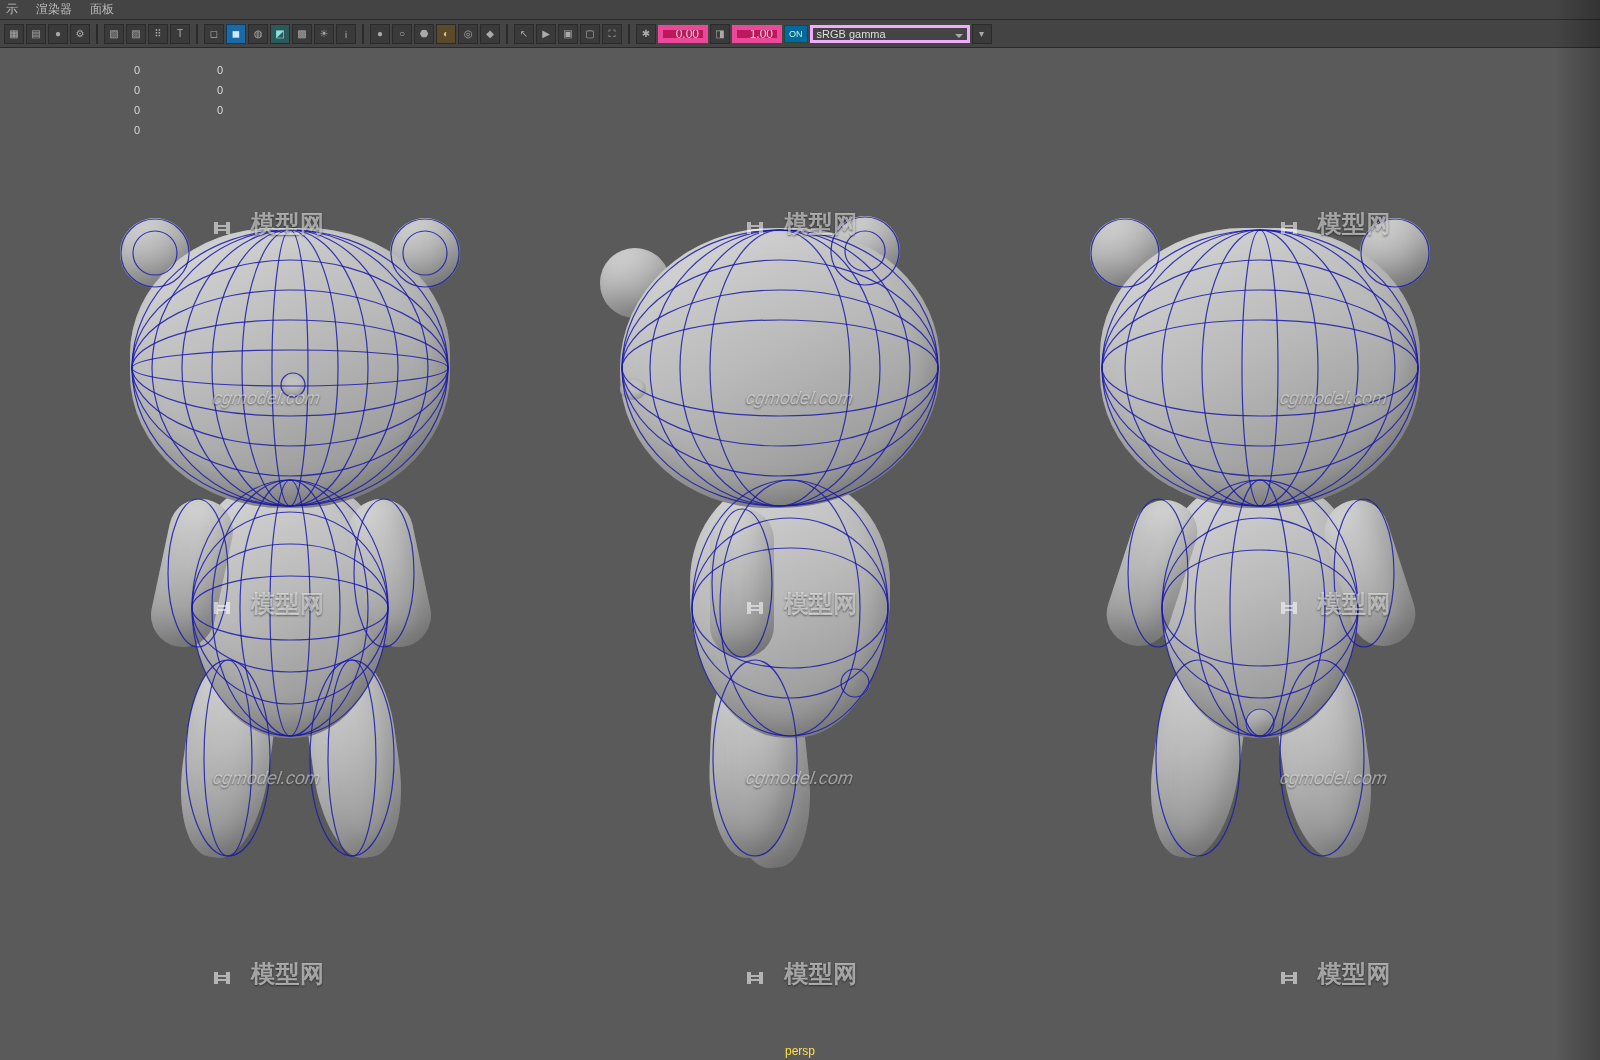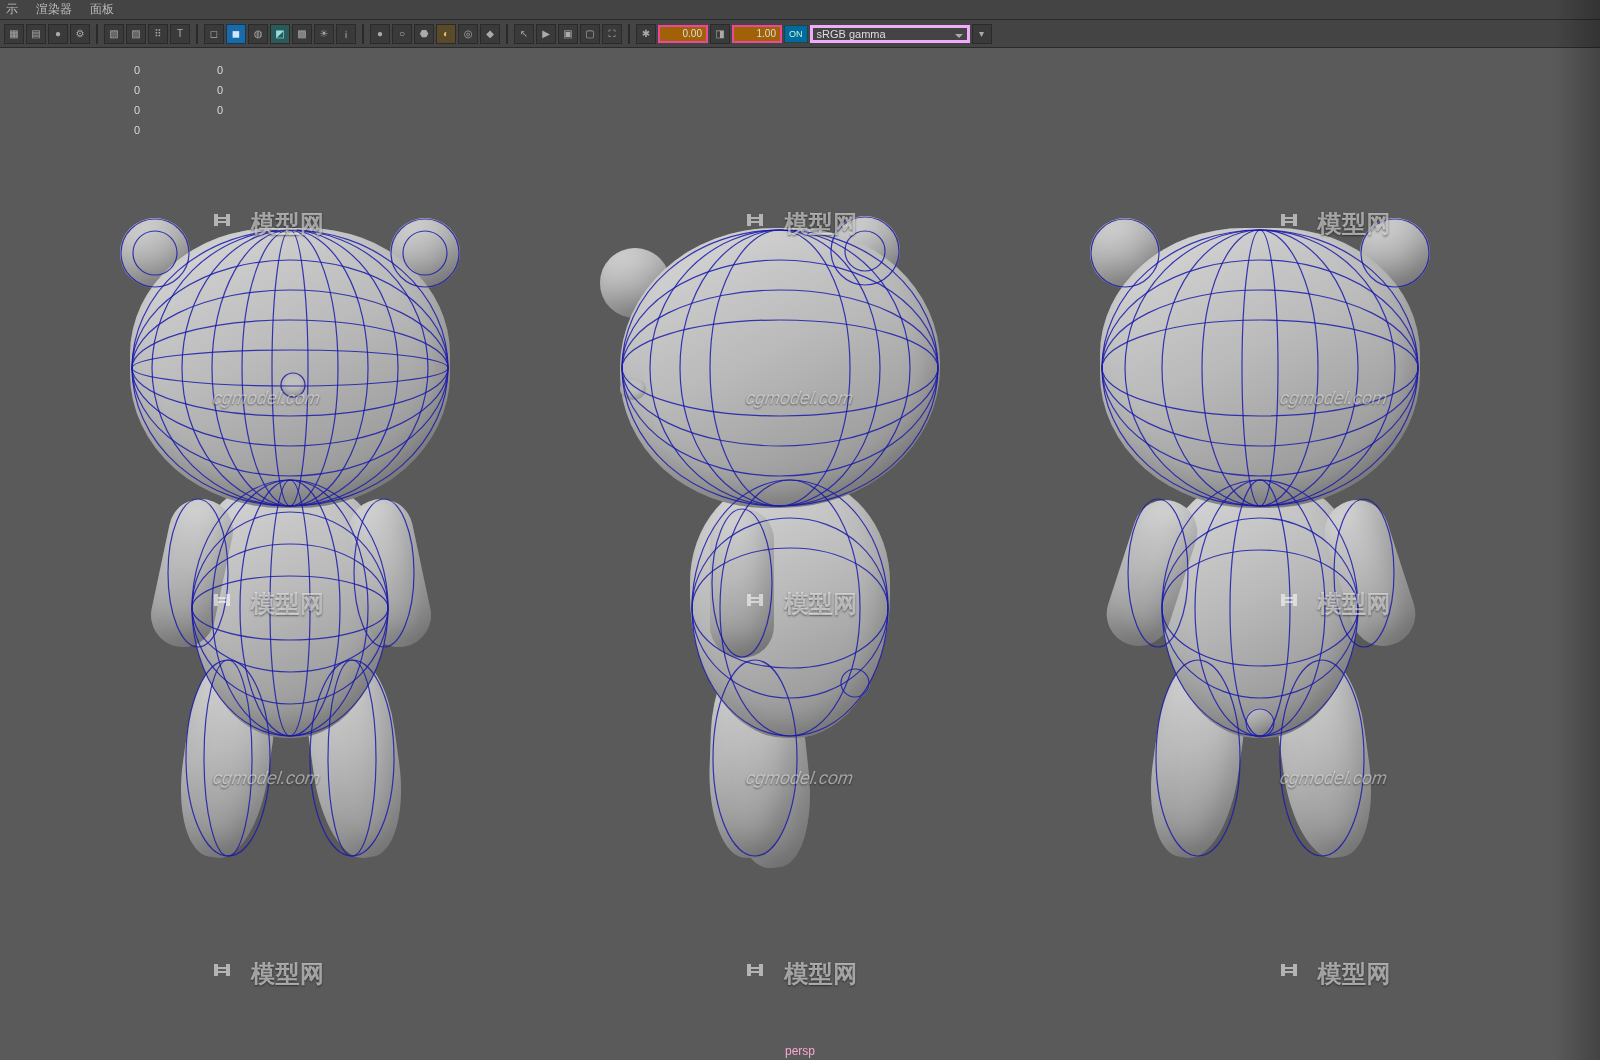--- a/index.html
+++ b/index.html
@@ -9,39 +9,39 @@
   .menubar{position:absolute;left:0;top:0;width:1600px;height:20px;background:#444;display:flex;align-items:center;padding:0 6px;gap:18px;font-size:12px;color:#bbb;border-bottom:1px solid #2a2a2a}
   .menubar span{cursor:default}
 
   
   .toolbar{position:absolute;left:0;top:20px;width:1600px;height:28px;background:#444;border-bottom:1px solid #2a2a2a;display:flex;align-items:center;padding:0 4px;gap:2px}
   .tbtn{width:20px;height:20px;background:#3a3a3a;border:1px solid #2a2a2a;display:flex;align-items:center;justify-content:center;color:#aaa;font-size:10px}
   .tbtn.blue{background:#1a6aa8;color:#cfe8ff;border-color:#0d3a5f}
   .tbtn.amber{background:#5a4a2a;color:#e8c070}
   .tbtn.teal{background:#2a5a5a;color:#8fe0e0}
   .tsep{width:2px;height:20px;background:#2a2a2a;margin:0 4px}
-  .tinput{height:18px;background:#a16207;border:2px solid #ec4899;color:#ddd;font-size:10px;padding:0 4px}
+  .tinput{height:18px;background:#be185d;border:5px solid #ec4899;color:#ddd;font-size:12px;padding:0 4px}
   .tinput.wide{width:50px;text-align:right}
   .ttoggle{height:18px;padding:0 4px;background:#0369a1;color:#bfffbf;font-size:9px;border:1px solid #1a4a3a;display:flex;align-items:center}
   .tselect{height:18px;background:#444;border:3px solid #f0abfc;color:#ddd;font-size:11px;padding:0 14px 0 4px;width:160px;position:relative}
   .tselect:after{content:"";position:absolute;right:4px;top:6px;border:4px solid transparent;border-top-color:#aaa}
 
   
   .viewport{position:absolute;left:0;top:48px;width:1600px;height:1012px;background:#5a5a5a;overflow:hidden}
 
   
   .channels{position:absolute;left:60px;top:12px;font-size:11px;color:#d8d8d8;line-height:20px}
   .channels .col{display:inline-block;width:80px;text-align:right;vertical-align:top}
 
   
-  .camlabel{position:absolute;left:0;bottom:0;width:100%;text-align:center;color:#f9a8d4;font-size:12px;padding-bottom:2px}
+  .camlabel{position:absolute;left:0;bottom:0;width:100%;text-align:center;color:#fde047;font-size:12px;padding-bottom:2px}
 
   
   .wm-row{position:absolute;left:0;width:100%;display:flex;justify-content:space-around;color:rgba(255,255,255,.55);font-size:24px;font-weight:600;letter-spacing:.5px;pointer-events:none;text-shadow:0 1px 2px rgba(0,0,0,.5)}
-  .wm-row .wm{display:flex;align-items:flex-start;gap:16px}
+  .wm-row .wm{display:flex;align-items:flex-end;gap:16px}
   .wm-row .wm small{font-size:24px}
   .wm-url-row{position:absolute;left:0;width:100%;display:flex;justify-content:space-around;color:rgba(255,255,255,.50);font-size:18px;font-style:italic;pointer-events:none;text-shadow:0 1px 2px rgba(0,0,0,.5)}
   .wm-url-row .wm-url{transform:skewX(-8deg)}
   .wm-glyph{width:26px;height:24px;display:inline-block}
 
   
   .bears{position:absolute;left:0;top:0;width:100%;height:100%}
   .bear{position:absolute;width:430px;height:680px}
   .bear.front{left:80px;top:180px}
   .bear.side{left:560px;top:180px}

